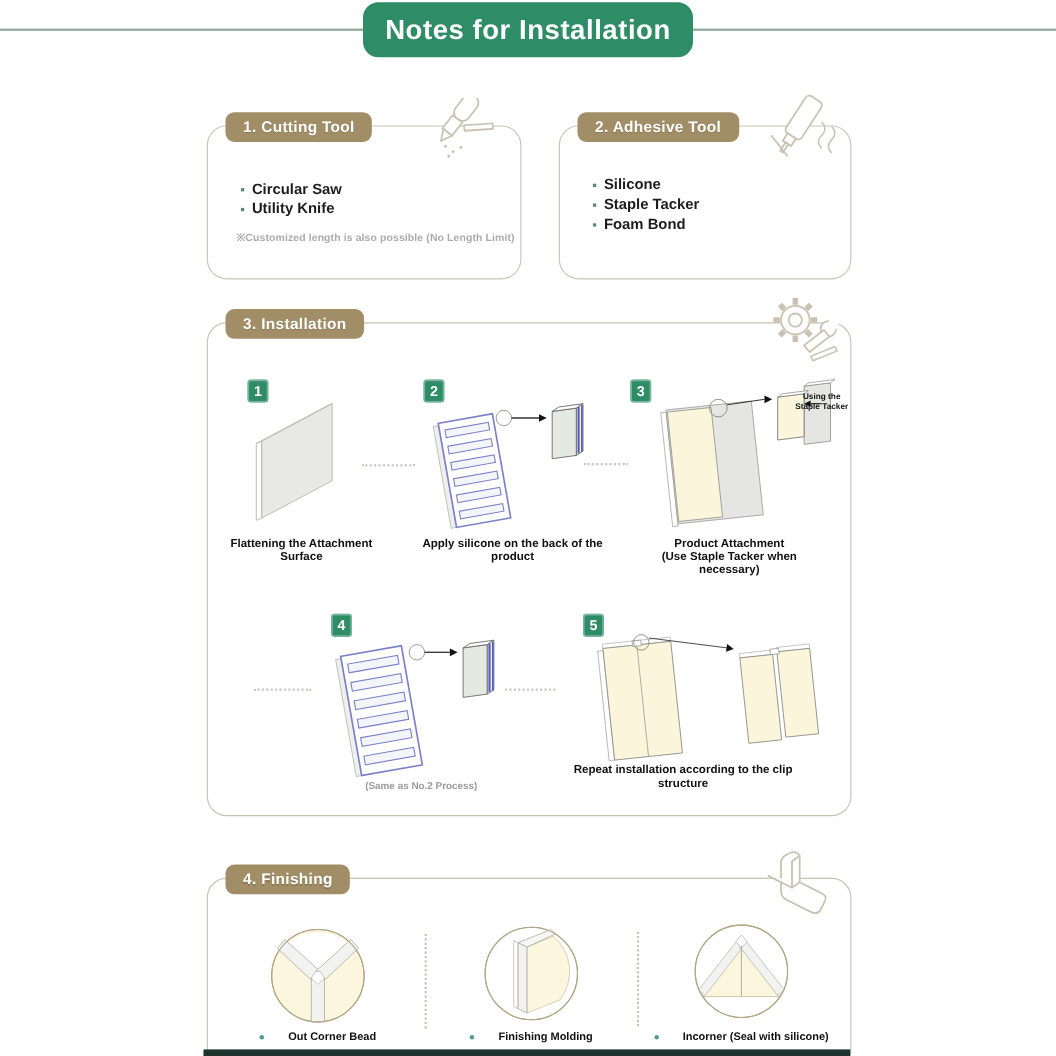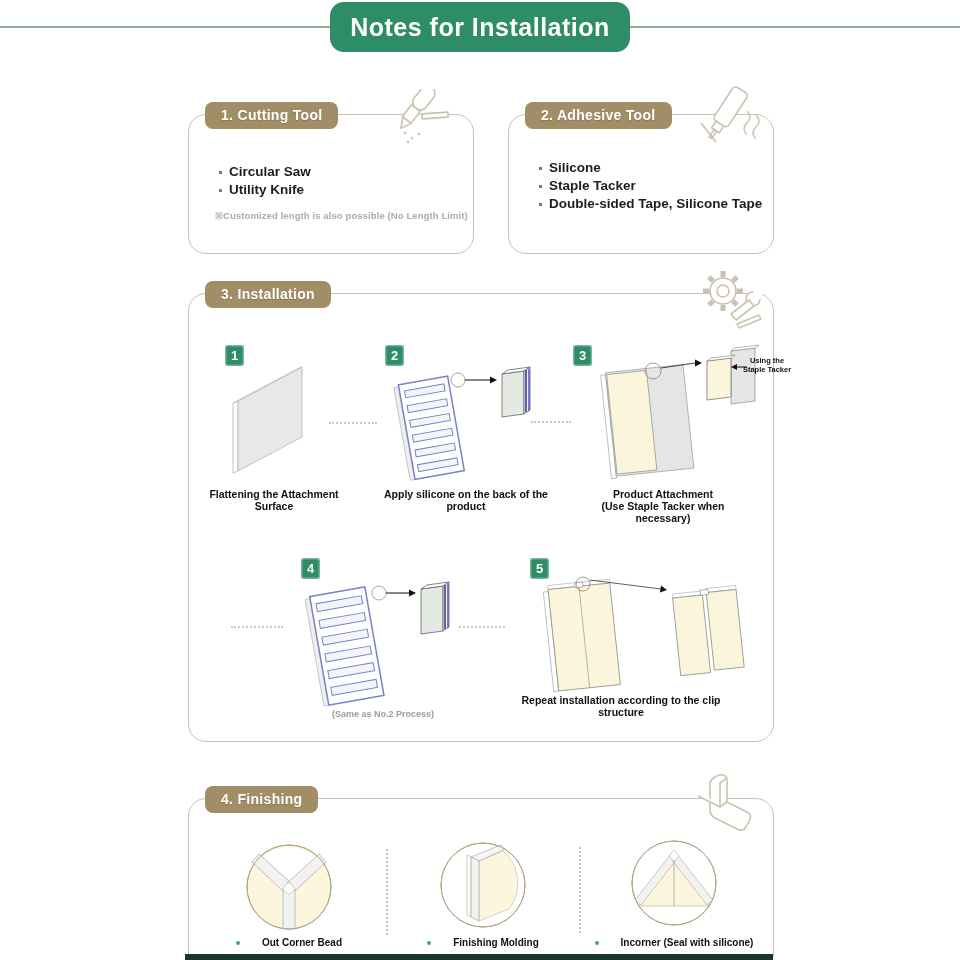--- a/index.html
+++ b/index.html
@@ -25,21 +25,21 @@
   .dot{width:3px;height:3px;background:#5E8577;display:inline-block;flex:0 0 auto;}
   .note{position:absolute;font-size:9.5px;color:#ABABAB;font-weight:bold;letter-spacing:0.1px;}
   .badge{
     position:absolute;width:19px;height:21px;background:#2E8C66;border-radius:3px;
     color:#fff;font-size:13px;font-weight:bold;display:flex;align-items:center;justify-content:center;
     box-shadow:inset 0 0 0 1.5px rgba(255,255,255,0.35);
   }
   .illus{position:absolute;}
   .cap{position:absolute;font-size:10.5px;font-weight:bold;color:#111;text-align:center;line-height:12px;}
   .subcap{position:absolute;font-size:9px;color:#9B9B9B;text-align:center;line-height:11px;font-weight:bold;}
-  .annot{position:absolute;font-size:7.5px;font-weight:bold;color:#111;text-align:center;line-height:9px;margin-left:20px;}
+  .annot{position:absolute;font-size:7.5px;font-weight:bold;color:#111;text-align:center;line-height:9px;}
   .dotsep-h{position:absolute;border-top:2px dotted #C9C9C2;height:0;}
   .dotsep-v{position:absolute;border-left:2px dotted #C9C4B4;width:0;}
   .fin-cap{
     position:absolute;font-size:10px;font-weight:bold;color:#111;text-align:center;
     display:flex;align-items:center;justify-content:center;gap:22px;
   }
   .fin-dot{width:4px;height:4px;border-radius:50%;background:#4E9C8C;display:inline-block;flex:0 0 auto;}
   .footer-bar{position:absolute;left:185px;top:954px;width:588px;height:6px;background:#1C332E;}
 </style>
 </head>
@@ -99,21 +99,21 @@
     <li class="tool-item">
         <span class="dot"></span>
         <span>Silicone</span>
       </li>
     <li class="tool-item">
         <span class="dot"></span>
         <span>Staple Tacker</span>
       </li>
     <li class="tool-item">
         <span class="dot"></span>
-        <span>Double-sided Tape, Silicone Tape</span>
+        <span>Foam Bond</span>
       </li>
   </ul>
 </div>
 
 <div class="box" style="left:188px;top:293px;width:584px;height:447px;">
   <div class="sec-label">3. Installation</div>
   <svg class="corner-icon" style="right:2px;top:-33px;" width="80" height="74" viewBox="0 0 80 74">
     <g stroke="#C9C2B0" stroke-width="5">
       <line x1="46" y1="30" x2="52" y2="30"></line>
         <line x1="41.9" y1="39.9" x2="46.1" y2="44.1"></line>

